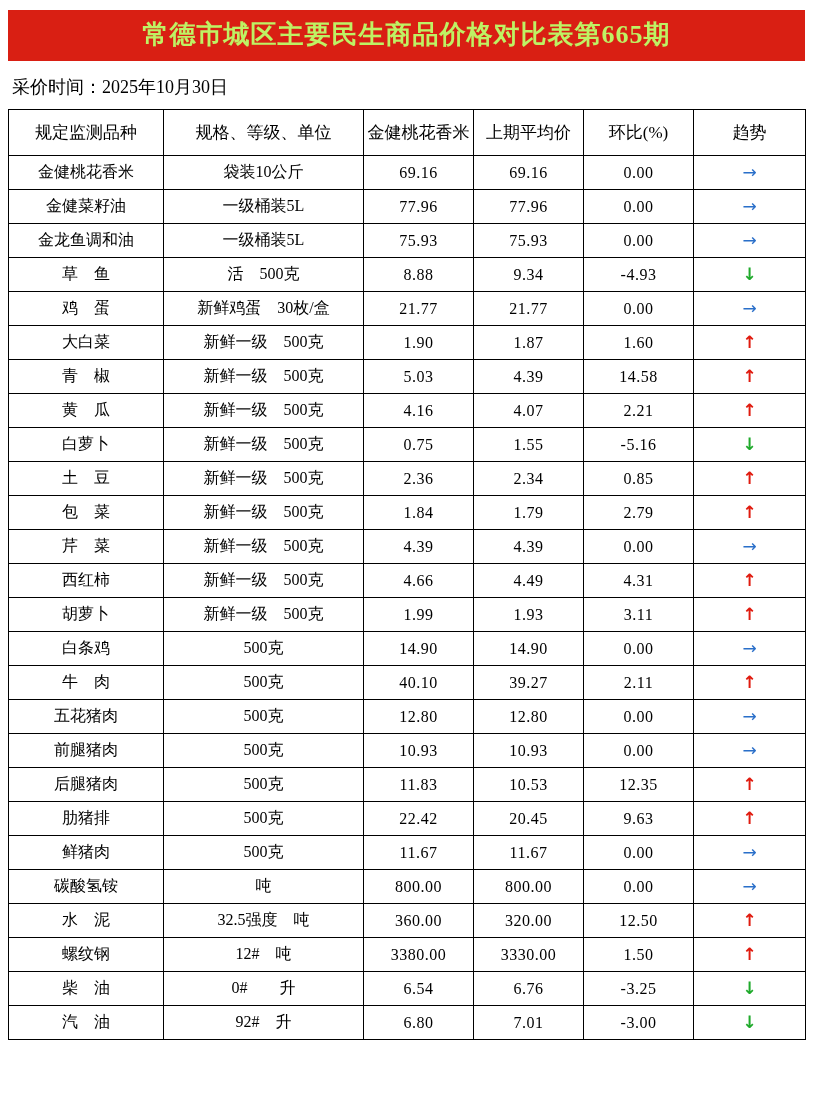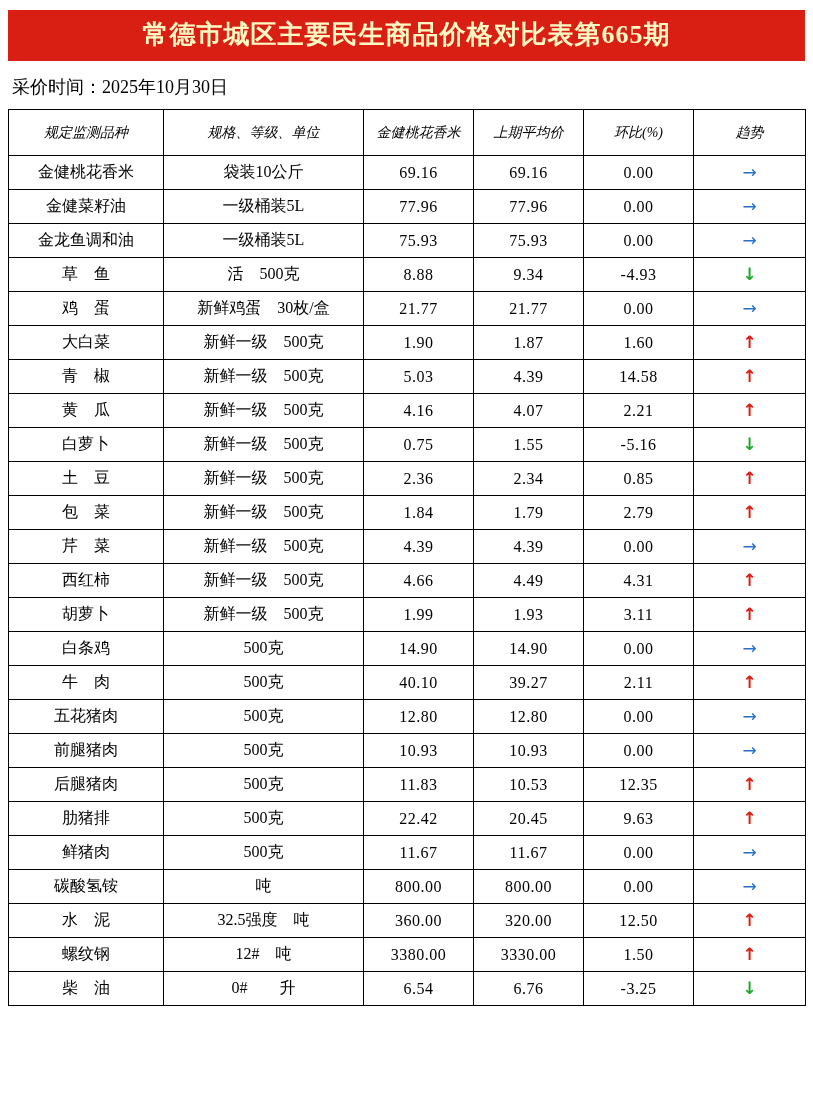--- a/index.html
+++ b/index.html
@@ -14,21 +14,21 @@
     color: #000000;
   }
   .page {
     width: 813px;
     box-sizing: border-box;
     padding: 0;
   }
   .title-bar {
     margin: 10px 8px 0 8px;
     background: #d91f13;
-    color: #fef9c3;
+    color: #bef264;
     text-align: center;
     font-size: 26px;
     font-weight: bold;
     letter-spacing: 1px;
     padding: 7px 0 9px 0;
     font-family: "Liberation Serif", "DejaVu Serif", serif;
   }
   .subtitle {
     margin: 14px 12px 10px 12px;
     font-size: 18px;
@@ -48,22 +48,21 @@
     font-size: 16px;
     font-weight: normal;
     padding: 0;
     height: 33px;
     font-family: "Liberation Serif", "DejaVu Serif", serif;
     white-space: nowrap;
     overflow: hidden;
   }
   table.price-table thead td {
     height: 45px;
-    font-size: 14px;
-    font-style: italic;
+    font-size: 17px;
   }
   col.c0 { width: 155px; }
   col.c1 { width: 200px; }
   col.c2 { width: 110px; }
   col.c3 { width: 110px; }
   col.c4 { width: 110px; }
   col.c5 { width: 112px; }
   .num {
     font-family: "Liberation Serif", "DejaVu Serif", serif;
     letter-spacing: 0.5px;
@@ -299,16 +298,24 @@
           <td><span class="arrow up">↑</span></td>
         </tr>
         <tr>
           <td>柴　油</td>
           <td>0#　　升</td>
           <td class="num">6.54</td>
           <td class="num">6.76</td>
           <td class="num">-3.25</td>
           <td><span class="arrow down">↓</span></td>
         </tr>
+        <tr>
+          <td>汽　油</td>
+          <td>92#　升</td>
+          <td class="num">6.80</td>
+          <td class="num">7.01</td>
+          <td class="num">-3.00</td>
+          <td><span class="arrow down">↓</span></td>
+        </tr>
       </tbody>
   </table>
 
 </div>
 
 </body></html>

